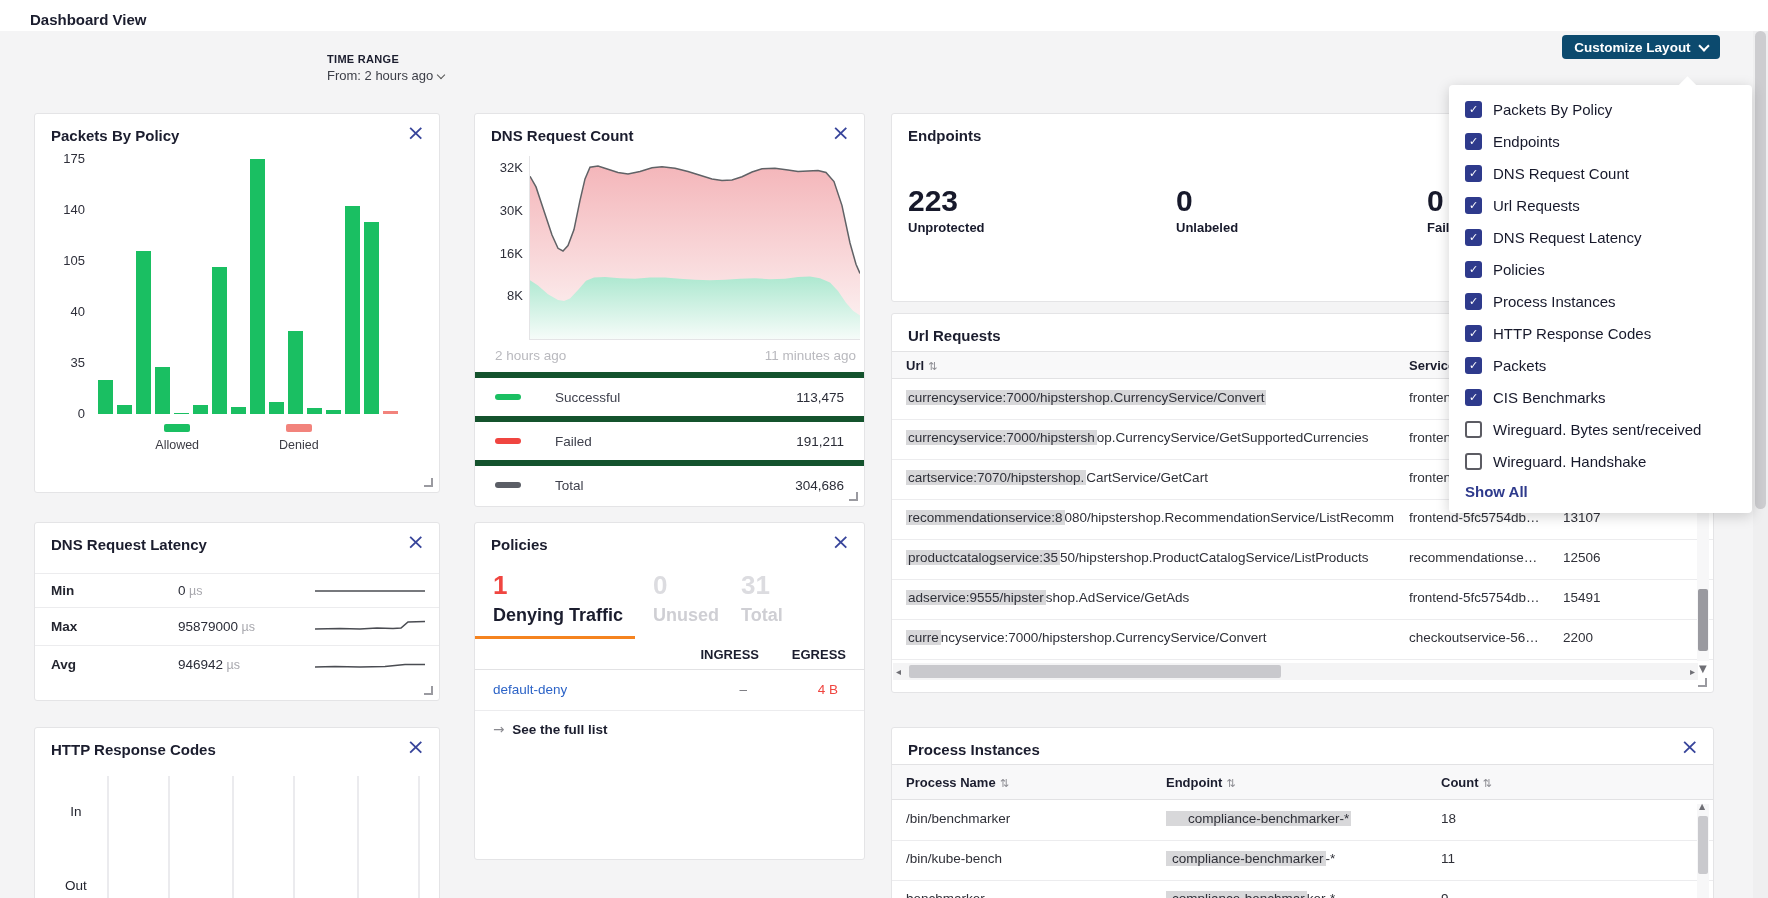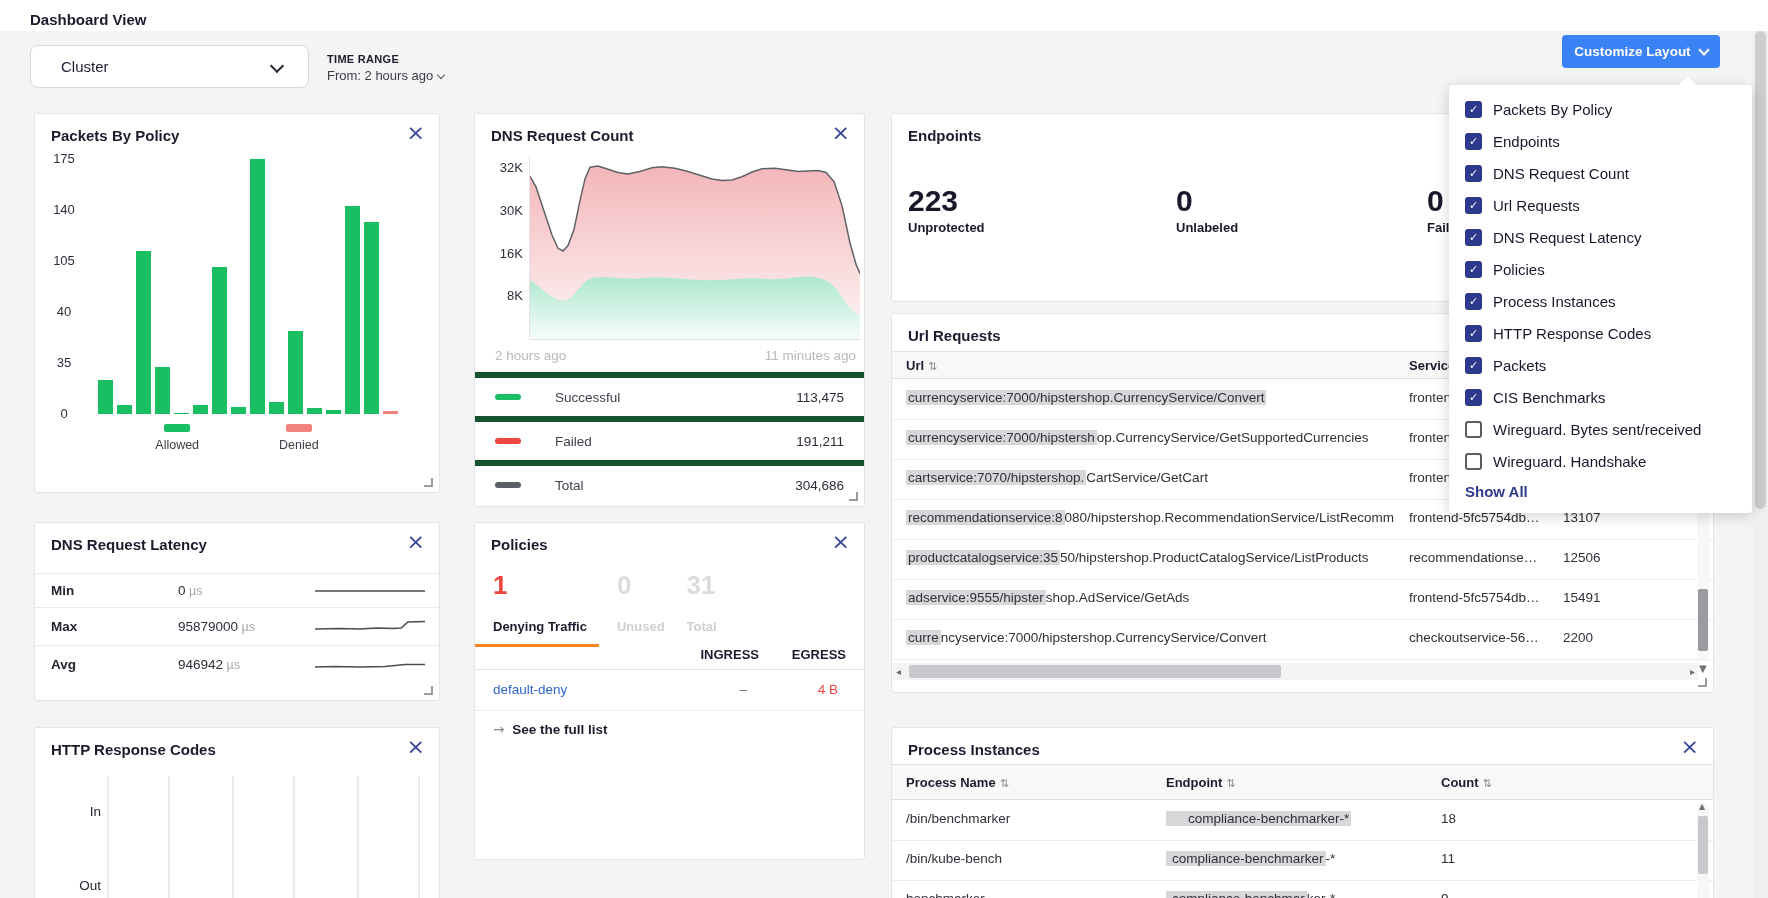--- a/index.html
+++ b/index.html
@@ -8,38 +8,38 @@
   .page-title{position:absolute;left:30px;top:11px;font-size:15px;font-weight:700;color:#1b1d2e;}
   
   .select{position:absolute;left:30px;top:45px;width:279px;height:43px;background:#fff;border:1px solid #d8d8da;border-radius:8px;box-sizing:border-box;display:flex;align-items:center;cursor:pointer;}
   .select .sel-label{margin-left:30px;font-size:15px;color:#1b1d2e;}
   .chev{display:inline-block;width:8px;height:8px;border-right:2px solid #23252f;border-bottom:2px solid #23252f;transform:rotate(45deg);}
   .select .chev{position:absolute;right:26px;top:15px;}
   .timerange{position:absolute;left:327px;top:53px;cursor:pointer;}
   .tr-label{font-size:11px;font-weight:700;letter-spacing:.3px;color:#1b1d2e;}
   .tr-value{font-size:13px;color:#3c3e47;margin-top:3px;}
   .chev.small{width:5px;height:5px;border-width:1.5px;border-color:#555;vertical-align:2px;margin-left:5px;}
-  .btn{position:absolute;left:1562px;top:35px;width:158px;height:33px;background:#3b82f6;border-radius:4px;display:flex;align-items:center;justify-content:center;gap:9px;cursor:pointer;}
+  .btn{position:absolute;left:1562px;top:35px;width:158px;height:24px;background:#0c4a6e;border-radius:4px;display:flex;align-items:center;justify-content:center;gap:9px;cursor:pointer;}
   .btn span.lbl{color:#fff;font-size:13.5px;font-weight:600;}
   .btn .chev{width:6px;height:6px;border-color:#fff;margin-top:-3px;}
   
   .card{position:absolute;background:#fff;border:1px solid #e4e4e6;border-radius:3px;box-sizing:border-box;}
   .card-title{position:absolute;left:16px;top:13px;font-size:15px;font-weight:700;color:#1b1d2e;white-space:nowrap;}
   .close{position:absolute;right:14px;top:8px;font-size:22px;line-height:22px;color:#38459b;cursor:pointer;font-family:"DejaVu Sans",sans-serif;}
   .grip{position:absolute;right:6px;bottom:5px;width:7px;height:7px;border-right:2px solid #9a9aa0;border-bottom:2px solid #9a9aa0;}
   #card-packets{left:34px;top:113px;width:406px;height:380px;}
   #card-dnscount{left:474px;top:113px;width:391px;height:394px;}
   #card-endpoints{left:891px;top:113px;width:823px;height:189px;}
   #card-urlreq{left:891px;top:313px;width:823px;height:380px;}
   #card-latency{left:34px;top:522px;width:406px;height:179px;}
   #card-policies{left:474px;top:522px;width:391px;height:338px;}
   #card-http{left:34px;top:727px;width:406px;height:420px;}
   #card-process{left:891px;top:727px;width:823px;height:430px;}
   
-  .pk-ylabel{position:absolute;left:8px;width:42px;text-align:center;font-size:13px;color:#2e2f3a;}
+  .pk-ylabel{position:absolute;left:8px;width:42px;text-align:right;font-size:13px;color:#2e2f3a;}
   #pk-bars{position:absolute;left:63px;top:45px;width:300px;height:255px;display:flex;align-items:flex-end;gap:4px;}
   #pk-bars .bar{width:15px;}
   #pk-legend{position:absolute;left:0;top:310px;width:100%;display:flex;justify-content:center;gap:80px;}
   .leg-item{display:flex;flex-direction:column;align-items:center;}
   .leg-swatch{width:26px;height:8px;border-radius:2px;}
   .leg-item span{font-size:12.5px;color:#3c3c44;margin-top:6px;}
   
   #dns-plot{position:absolute;left:54px;top:42px;width:330px;height:183px;border-left:1px solid #e4e4e6;border-bottom:1px solid #e4e4e6;}
   .dns-ylabel{position:absolute;width:44px;text-align:right;left:4px;font-size:13px;color:#2e2f3a;}
   .dns-xlabel{position:absolute;top:234px;font-size:13.5px;color:#b9b9be;}
@@ -80,57 +80,53 @@
   
   .lat-row{position:absolute;left:0;width:100%;border-top:1px solid #ececee;}
   .lat-lab{position:absolute;left:16px;font-size:13.5px;font-weight:700;color:#23252f;}
   .lat-val{position:absolute;left:143px;font-size:13.5px;color:#2b2d38;}
   .lat-unit{color:#a7a7ad;font-size:12.5px;}
   .lat-spark{position:absolute;left:280px;width:110px;height:24px;}
   
   .pol-stats{position:absolute;left:0;top:48px;display:flex;align-items:flex-start;}
   .pol-tab{display:flex;flex-direction:column;}
   .pol-num{font-size:26px;font-weight:800;line-height:28px;}
-  .pol-lab{font-size:13px;font-weight:700;margin-top:20px;}
+  .pol-lab{font-size:18px;font-weight:700;margin-top:6px;}
   .pol-active{padding:0 12px 10px 18px;min-width:65px;border-bottom:3px solid #f5831f;}
   .pol-active .pol-num{color:#f04540;}
   .pol-active .pol-lab{color:#1b1d2e;}
   .pol-dim .pol-num{color:#dcdce0;}
   .pol-dim .pol-lab{color:#cfcfd4;}
   .pol-head{position:absolute;left:0;top:118px;width:100%;height:28px;border-bottom:1px solid #e2e2e4;}
   .pol-row{position:absolute;left:0;top:147px;width:100%;height:40px;border-bottom:1px solid #ececee;}
   .pol-link-row{position:absolute;left:18px;top:198px;font-size:13.5px;color:#1b1d2e;font-weight:600;cursor:pointer;}
   .pol-link-row .arr{color:#8a8a90;font-family:"DejaVu Sans",sans-serif;margin-right:8px;font-weight:400;}
   
   .grid-v{position:absolute;top:48px;width:2px;height:372px;background:#ebebee;}
-  .http-lab{position:absolute;left:16px;width:50px;text-align:right;font-size:13.5px;color:#23252f;}
+  .http-lab{position:absolute;left:16px;width:50px;text-align:center;font-size:13.5px;color:#23252f;}
   
   #menu{position:absolute;left:1449px;top:85px;width:303px;height:428px;background:#fff;border-radius:4px;box-shadow:0 3px 14px rgba(0,0,0,.18);z-index:40;}
   #menu .notch{position:absolute;top:-6px;left:232px;width:13px;height:13px;background:#fff;transform:rotate(45deg);}
   .menu-item{height:32px;display:flex;align-items:center;padding-left:16px;gap:11px;cursor:pointer;}
   .cbx{width:17px;height:17px;border-radius:3px;box-sizing:border-box;flex:0 0 auto;display:flex;align-items:center;justify-content:center;}
   .cbx.on{background:#2e3a8c;color:#fff;font-size:11px;font-family:"DejaVu Sans",sans-serif;}
   .cbx.off{background:#fff;border:2px solid #5c5c63;}
   .menu-item .ml{font-size:15px;color:#17192b;}
   .showall{margin-top:6px;padding-left:16px;font-size:15px;font-weight:700;color:#2e3a8c;cursor:pointer;}
   
   .page-sb{position:absolute;left:1753px;top:31px;width:15px;height:867px;background:#efeff0;z-index:10;}
   .page-sb-thumb{position:absolute;left:2px;top:0;width:11px;height:478px;background:#cdcdd0;border-radius:6px;}
 </style>
 </head>
 <body>
 
 <div id="root">
   <div class="topbar"></div>
   <div class="page-title">Dashboard View</div>
 
-  <div class="select">
-    <span class="sel-label">Cluster</span>
-    <span class="chev"></span>
-  </div>
   <div class="timerange">
     <div class="tr-label">TIME RANGE</div>
     <div class="tr-value"><span>From: 2 hours ago</span><span class="chev small"></span></div>
   </div>
   <div class="btn">
     <span class="lbl">Customize Layout</span>
     <span class="chev"></span>
   </div>
 
   <div class="card" id="card-packets">

